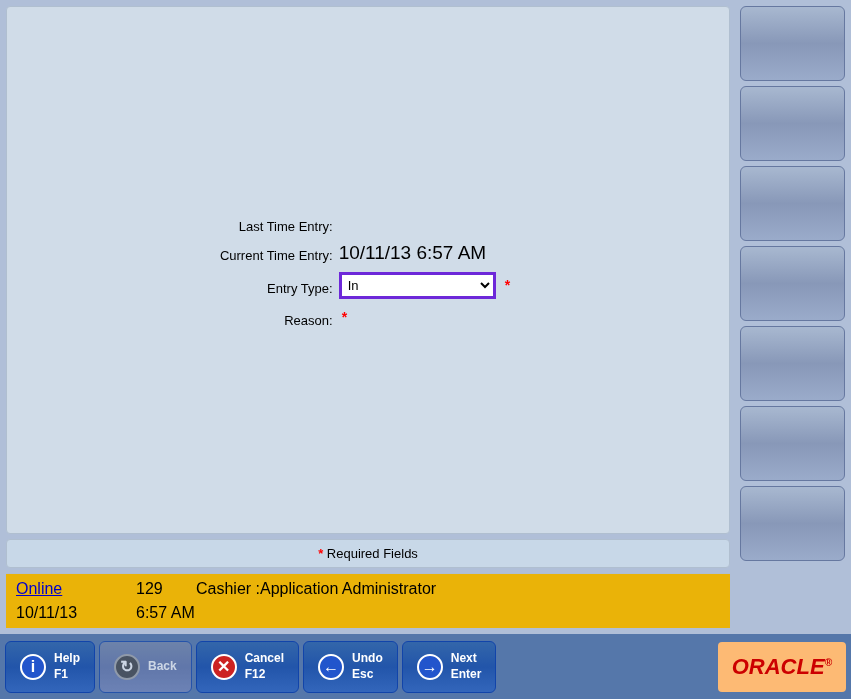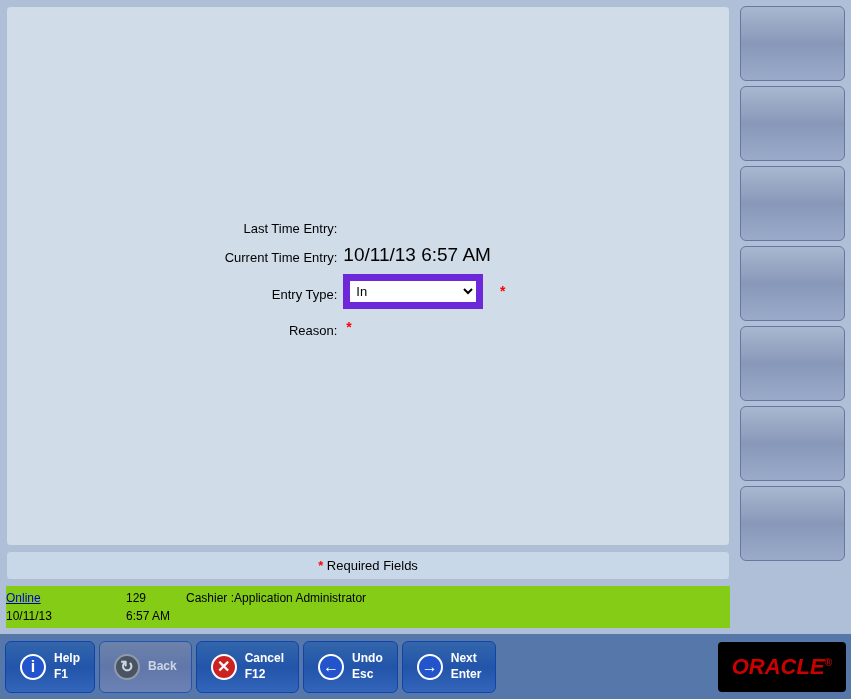--- a/index.html
+++ b/index.html
@@ -89,22 +89,22 @@
 
     .form-value {
       font-size: 19px;
       color: #000000;
     }
 
     .form-select {
       font-size: 13px;
       padding: 2px 2px;
       background: #fff;
-      border: 7px solid #6d28d9;
-      width: 140px;
+      border: 3px solid #6d28d9;
+      width: 157px;
     }
 
     .required-star {
       color: red;
       font-size: 14px;
       font-weight: bold;
       padding-left: 3px;
     }
 
     
@@ -118,26 +118,26 @@
       color: #000;
     }
 
     .required-bar .star {
       color: red;
       font-weight: bold;
     }
 
     
     .status-bar {
-      background: #84cc16;
+      background: #eab308;
       border-top: 1px solid #b0bfd0;
-      padding: 3px 0;
+      padding: 3px 10px;
       display: grid;
       grid-template-columns: 120px 60px 1fr 1fr;
-      font-size: 12px;
+      font-size: 16px;
       color: #000;
       line-height: 1.5;
     }
 
     .status-bar a {
       color: #0000cc;
       text-decoration: underline;
     }
 
     .status-cell {
@@ -184,21 +184,21 @@
       opacity: 0.7;
       cursor: default;
     }
 
     .oracle-logo {
       margin-left: auto;
       color: #cc0000;
       font-size: 22px;
       font-weight: bold;
       font-style: italic;
-      background: #000000;
+      background: #fdba74;
       padding: 12px 14px;
       border-radius: 4px;
       min-width: 110px;
       text-align: center;
     }
 
     .oracle-tm {
       font-size: 10px;
       vertical-align: super;
       color: #cc0000;

